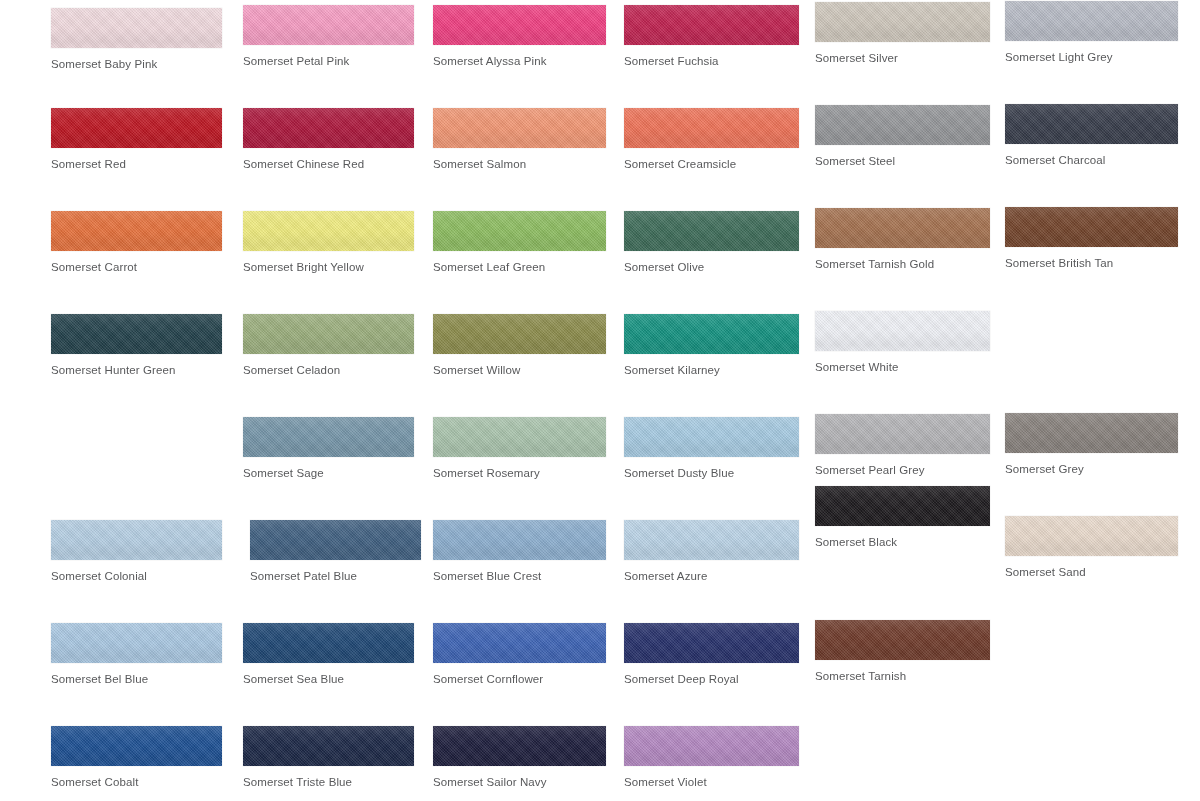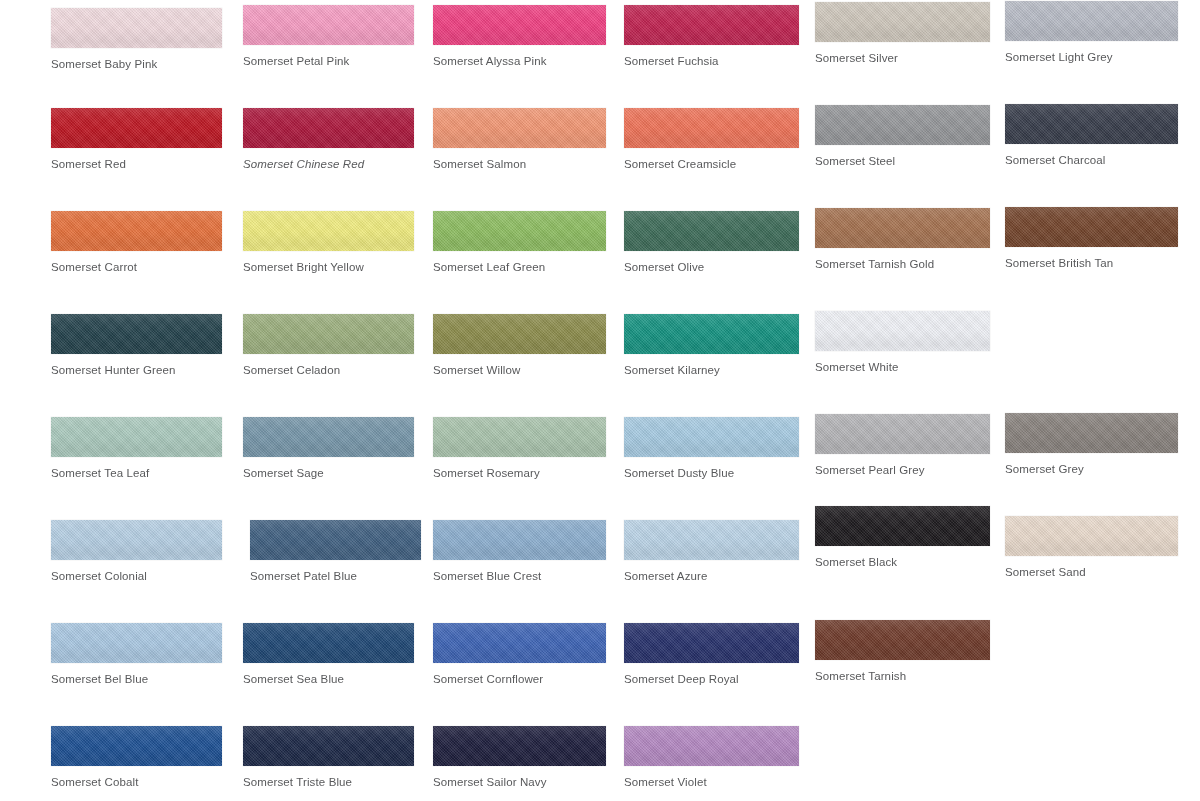--- a/index.html
+++ b/index.html
@@ -101,21 +101,21 @@
     <div class="swatch-cell" style="left: 1005px; top: 1px; width: 173px;">
       <div class="swatch-chip" title="Somerset Light Grey" style="height: 40px; width: 100%; background-color: rgb(182, 186, 196);"></div>
       <div class="swatch-label" style="color: rgb(88, 89, 91);">Somerset Light Grey</div>
     </div>
     <div class="swatch-cell" style="left: 51px; top: 108px; width: 171px;">
       <div class="swatch-chip" title="Somerset Red" style="height: 40px; width: 100%; background-color: rgb(189, 22, 34);"></div>
       <div class="swatch-label" style="color: rgb(88, 89, 91);">Somerset Red</div>
     </div>
     <div class="swatch-cell" style="left: 243px; top: 108px; width: 171px;">
       <div class="swatch-chip" title="Somerset Chinese Red" style="height: 40px; width: 100%; background-color: rgb(171, 23, 60);"></div>
-      <div class="swatch-label" style="color: rgb(88, 89, 91); font-style: italic;">Somerset Chinese Red</div>
+      <div class="swatch-label" style="color: rgb(88, 89, 91);">Somerset Chinese Red</div>
     </div>
     <div class="swatch-cell" style="left: 624px; top: 108px; width: 175px;">
       <div class="swatch-chip" title="Somerset Creamsicle" style="height: 40px; width: 100%; background-color: rgb(237, 114, 87);"></div>
       <div class="swatch-label" style="color: rgb(88, 89, 91);">Somerset Creamsicle</div>
     </div>
     <div class="swatch-cell" style="left: 433px; top: 108px; width: 173px;">
       <div class="swatch-chip" title="Somerset Salmon" style="height: 40px; width: 100%; background-color: rgb(240, 150, 115);"></div>
       <div class="swatch-label" style="color: rgb(88, 89, 91);">Somerset Salmon</div>
     </div>
     <div class="swatch-cell" style="left: 815px; top: 105px; width: 175px;">
@@ -163,24 +163,20 @@
       <div class="swatch-label" style="color: rgb(88, 89, 91);">Somerset Willow</div>
     </div>
     <div class="swatch-cell" style="left: 624px; top: 314px; width: 175px;">
       <div class="swatch-chip" title="Somerset Kilarney" style="height: 40px; width: 100%; background-color: rgb(20, 145, 128);"></div>
       <div class="swatch-label" style="color: rgb(88, 89, 91);">Somerset Kilarney</div>
     </div>
     <div class="swatch-cell" style="left: 815px; top: 311px; width: 175px;">
       <div class="swatch-chip" title="Somerset White" style="height: 40px; width: 100%; background-color: rgb(238, 240, 245);"></div>
       <div class="swatch-label" style="color: rgb(88, 89, 91);">Somerset White</div>
     </div>
-    <div class="swatch-cell" style="left: 51px; top: 417px; width: 171px;">
-      <div class="swatch-chip" title="Somerset Tea Leaf" style="height: 40px; width: 100%; background-color: rgb(169, 200, 188);"></div>
-      <div class="swatch-label" style="color: rgb(88, 89, 91);">Somerset Tea Leaf</div>
-    </div>
     <div class="swatch-cell" style="left: 243px; top: 417px; width: 171px;">
       <div class="swatch-chip" title="Somerset Sage" style="height: 40px; width: 100%; background-color: rgb(117, 149, 168);"></div>
       <div class="swatch-label" style="color: rgb(88, 89, 91);">Somerset Sage</div>
     </div>
     <div class="swatch-cell" style="left: 433px; top: 417px; width: 173px;">
       <div class="swatch-chip" title="Somerset Rosemary" style="height: 40px; width: 100%; background-color: rgb(168, 194, 171);"></div>
       <div class="swatch-label" style="color: rgb(88, 89, 91);">Somerset Rosemary</div>
     </div>
     <div class="swatch-cell" style="left: 624px; top: 417px; width: 175px;">
       <div class="swatch-chip" title="Somerset Dusty Blue" style="height: 40px; width: 100%; background-color: rgb(165, 201, 224);"></div>
@@ -203,21 +199,21 @@
       <div class="swatch-label" style="color: rgb(88, 89, 91);">Somerset Patel Blue</div>
     </div>
     <div class="swatch-cell" style="left: 433px; top: 520px; width: 173px;">
       <div class="swatch-chip" title="Somerset Blue Crest" style="height: 40px; width: 100%; background-color: rgb(139, 173, 205);"></div>
       <div class="swatch-label" style="color: rgb(88, 89, 91);">Somerset Blue Crest</div>
     </div>
     <div class="swatch-cell" style="left: 624px; top: 520px; width: 175px;">
       <div class="swatch-chip" title="Somerset Azure" style="height: 40px; width: 100%; background-color: rgb(185, 210, 229);"></div>
       <div class="swatch-label" style="color: rgb(88, 89, 91);">Somerset Azure</div>
     </div>
-    <div class="swatch-cell" style="left: 815px; top: 506px; width: 175px;">
+    <div class="swatch-cell" style="left: 815px; top: 486px; width: 175px;">
       <div class="swatch-chip" title="Somerset Black" style="height: 40px; width: 100%; background-color: rgb(29, 26, 30);"></div>
       <div class="swatch-label" style="color: rgb(88, 89, 91);">Somerset Black</div>
     </div>
     <div class="swatch-cell" style="left: 1005px; top: 516px; width: 173px;">
       <div class="swatch-chip" title="Somerset Sand" style="height: 40px; width: 100%; background-color: rgb(231, 216, 202);"></div>
       <div class="swatch-label" style="color: rgb(88, 89, 91);">Somerset Sand</div>
     </div>
     <div class="swatch-cell" style="left: 51px; top: 623px; width: 171px;">
       <div class="swatch-chip" title="Somerset Bel Blue" style="height: 40px; width: 100%; background-color: rgb(168, 198, 224);"></div>
       <div class="swatch-label" style="color: rgb(88, 89, 91);">Somerset Bel Blue</div>

